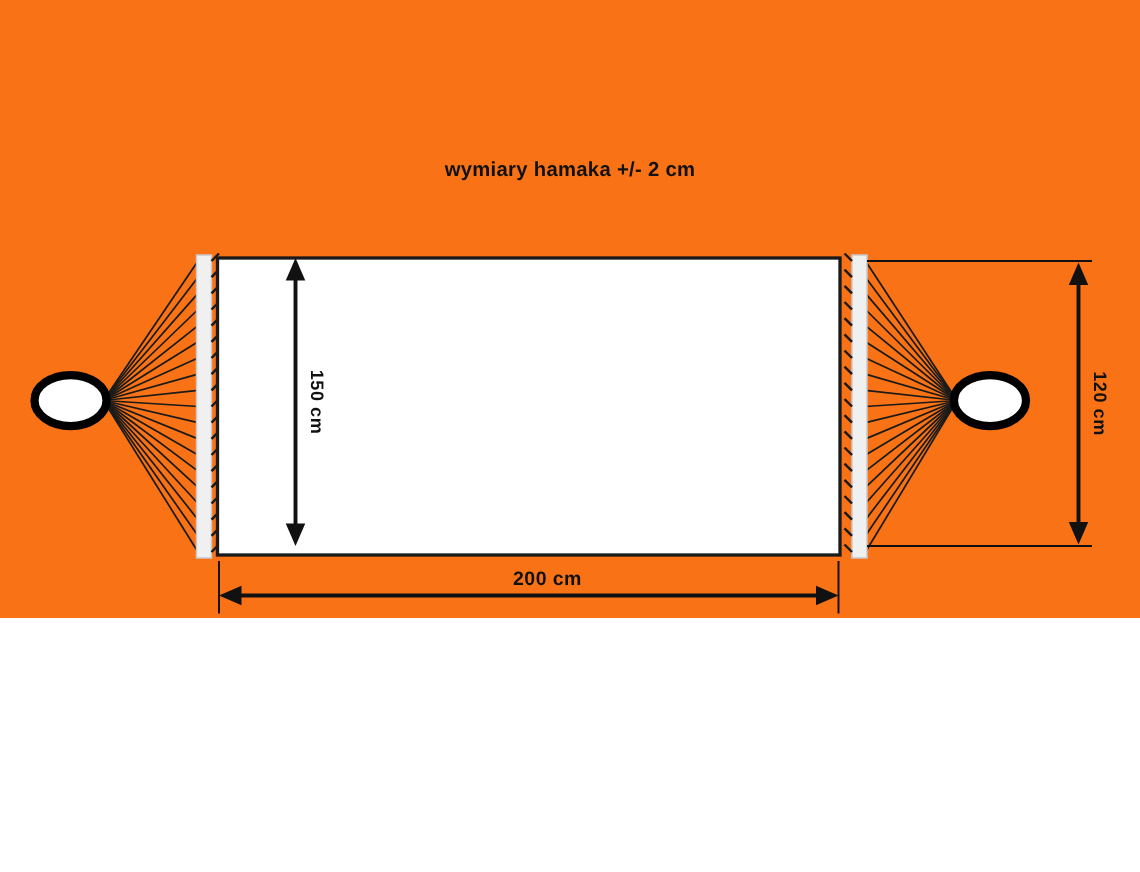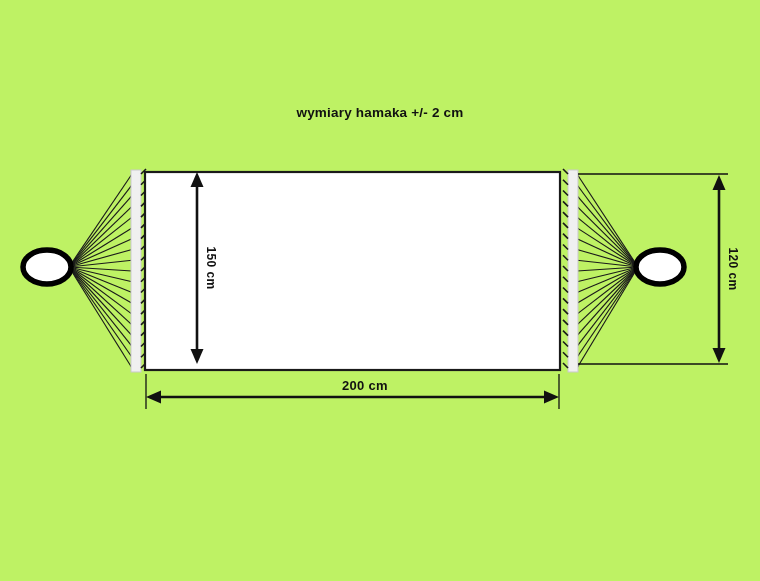--- a/index.html
+++ b/index.html
@@ -9,22 +9,22 @@
   }
   body {
     width: 760px;
     height: 581px;
     font-family: "Liberation Sans", sans-serif;
     overflow: hidden;
   }
   #diagram-root {
     position: relative;
     width: 760px;
-    height: 581px;
-    background: #bef264;
+    height: 412px;
+    background: #f97316;
   }
   #diagram-svg {
     display: block;
     width: 760px;
     height: 581px;
   }
   .title-text {
     font-family: "Liberation Sans", sans-serif;
     font-size: 13.5px;
     font-weight: bold;

